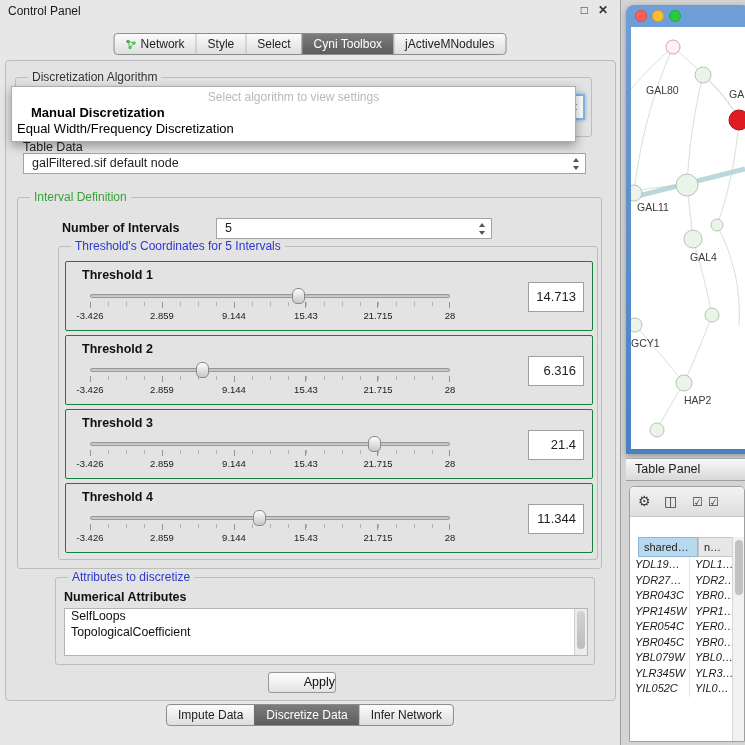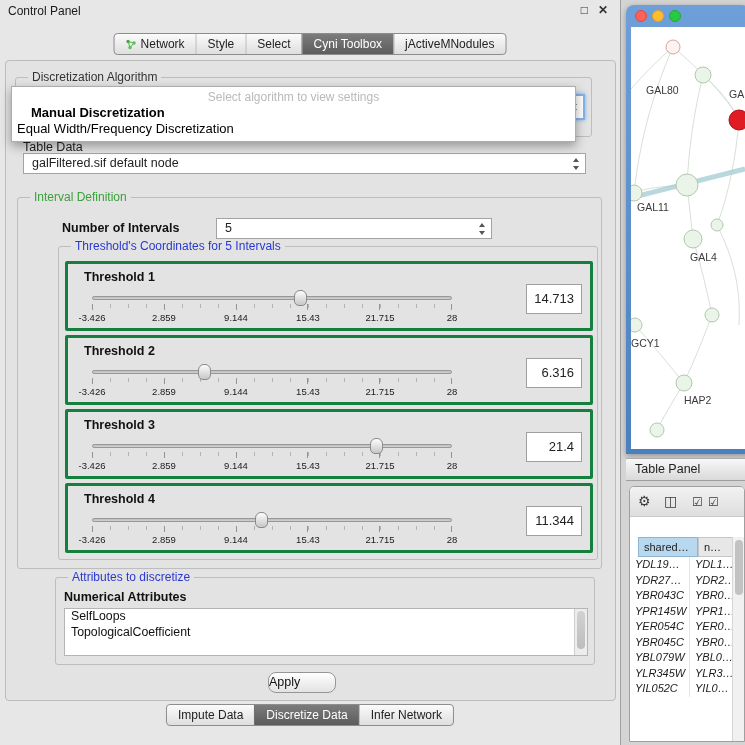--- a/index.html
+++ b/index.html
@@ -44,39 +44,39 @@
   .popup .opt.bold { font-weight:bold;padding-left:19px; }
 
   .td-label { position:absolute; left:17px; top:79px; font-size:12.5px; }
   .td-combo { left:17px; top:92px; width:563px; height:21px; }
 
   .interval-group { left:11px; top:136px; width:585px; height:372px; }
   .noi-label { position:absolute; left:44px; top:23px; font-weight:bold; font-size:12.5px; color:#111; }
   .noi-combo { left:198px; top:20px; width:276px; height:21px; }
   .thr-group { position:absolute; left:40px; top:48px; width:540px; height:314px; border:1px solid #bdbdbd; border-radius:3px; }
 
-  .thr-panel { position:absolute; left:6px; width:528px; height:70px; border:3px solid #15803d; border-radius:2px; }
+  .thr-panel { position:absolute; left:6px; width:528px; height:70px; border:1px solid #15803d; border-radius:2px; }
   .thr-label { position:absolute; left:16px; top:6px; font-weight:bold; font-size:12.5px; color:#111; }
   .slider { position:absolute; left:24px; top:24px; width:360px; height:36px; }
   .track { position:absolute; left:0; right:0; top:8px; height:4px; background:linear-gradient(#bdbdbd,#d2d2d2); border:1px solid #989898; border-radius:3px; }
   .thumb { position:absolute; top:2px; width:13px; height:16px; background:linear-gradient(#fdfdfd,#c7c7c7); border:1px solid #8a8a8a; border-radius:6px 6px 5px 5px; }
   .ticks-major { position:absolute; left:0; right:0; top:16px; height:6px; background-image:repeating-linear-gradient(90deg,#949494 0 1px,transparent 1px 20%); border-right:1px solid #949494; }
   .ticks-minor { position:absolute; left:0; right:0; top:16px; height:4px; background-image:repeating-linear-gradient(90deg,#b3b3b3 0 1px,transparent 1px 5%); }
   .tick-labels { position:absolute; left:0; right:0; top:24px; height:11px; }
   .tick-labels span { position:absolute; transform:translateX(-50%); font-size:9.5px; color:#1a1a1a; white-space:nowrap; }
   .val { position:absolute; right:8px; top:20px; width:56px; height:30px; background:#fff; border:1px solid #a0a0a0; font-size:13px; line-height:28px; text-align:right; padding-right:7px; }
 
   .attrs-group { left:49px; top:516px; width:540px; height:88px; }
   .attrs-heading { position:absolute; left:8px; top:12px; font-weight:bold; font-size:12.5px; color:#111; }
   .listbox { position:absolute; left:8px; top:30px; width:524px; height:48px; background:#fff; border:1px solid #b5b5b5; overflow:hidden; }
   .listbox .li { font-size:12.3px; line-height:15.5px; padding-left:6px; color:#111; white-space:nowrap; }
   .list-scroll { position:absolute; right:0; top:0; bottom:0; width:13px; background:#ededed; border-left:1px solid #cfcfcf; }
   .list-scroll .sthumb { position:absolute; left:2px; top:2px; width:8px; height:38px; background:linear-gradient(#d2d2d2,#bdbdbd); border-radius:4px; }
 
-  .btn { position:absolute; background:linear-gradient(#ffffff,#e2e2e2); border:1px solid #979797; border-radius:8px; font-size:12.5px; text-align:left; line-height:19px; color:#111; }
+  .btn { position:absolute; background:linear-gradient(#ffffff,#e2e2e2); border:1px solid #979797; border-radius:3px; font-size:12.5px; text-align:right; line-height:19px; color:#111; }
   .apply-btn { left:262px; top:611px; width:68px; height:21px; }
 
   
   .net-win { position:absolute; left:626px; top:5px; width:124px; height:449px; background:linear-gradient(#6f9fd8,#4a7fc0); border-radius:8px 8px 0 0; box-shadow:0 2px 6px rgba(0,0,0,.3); }
   .traffic { position:absolute; top:5px; left:9px; display:flex; gap:5px; }
   .light { width:12px; height:12px; border-radius:50%; }
   .light.red { background:#ff6057; border:1px solid #e04940; }
   .light.yellow { background:#ffbd2d; border:1px solid #e0a323; }
   .light.green { background:#29c941; border:1px solid #20ab33; }
   .net-canvas-wrap { position:absolute; left:5px; top:22px; width:114px; height:422px; background:#fff; overflow:hidden; }

